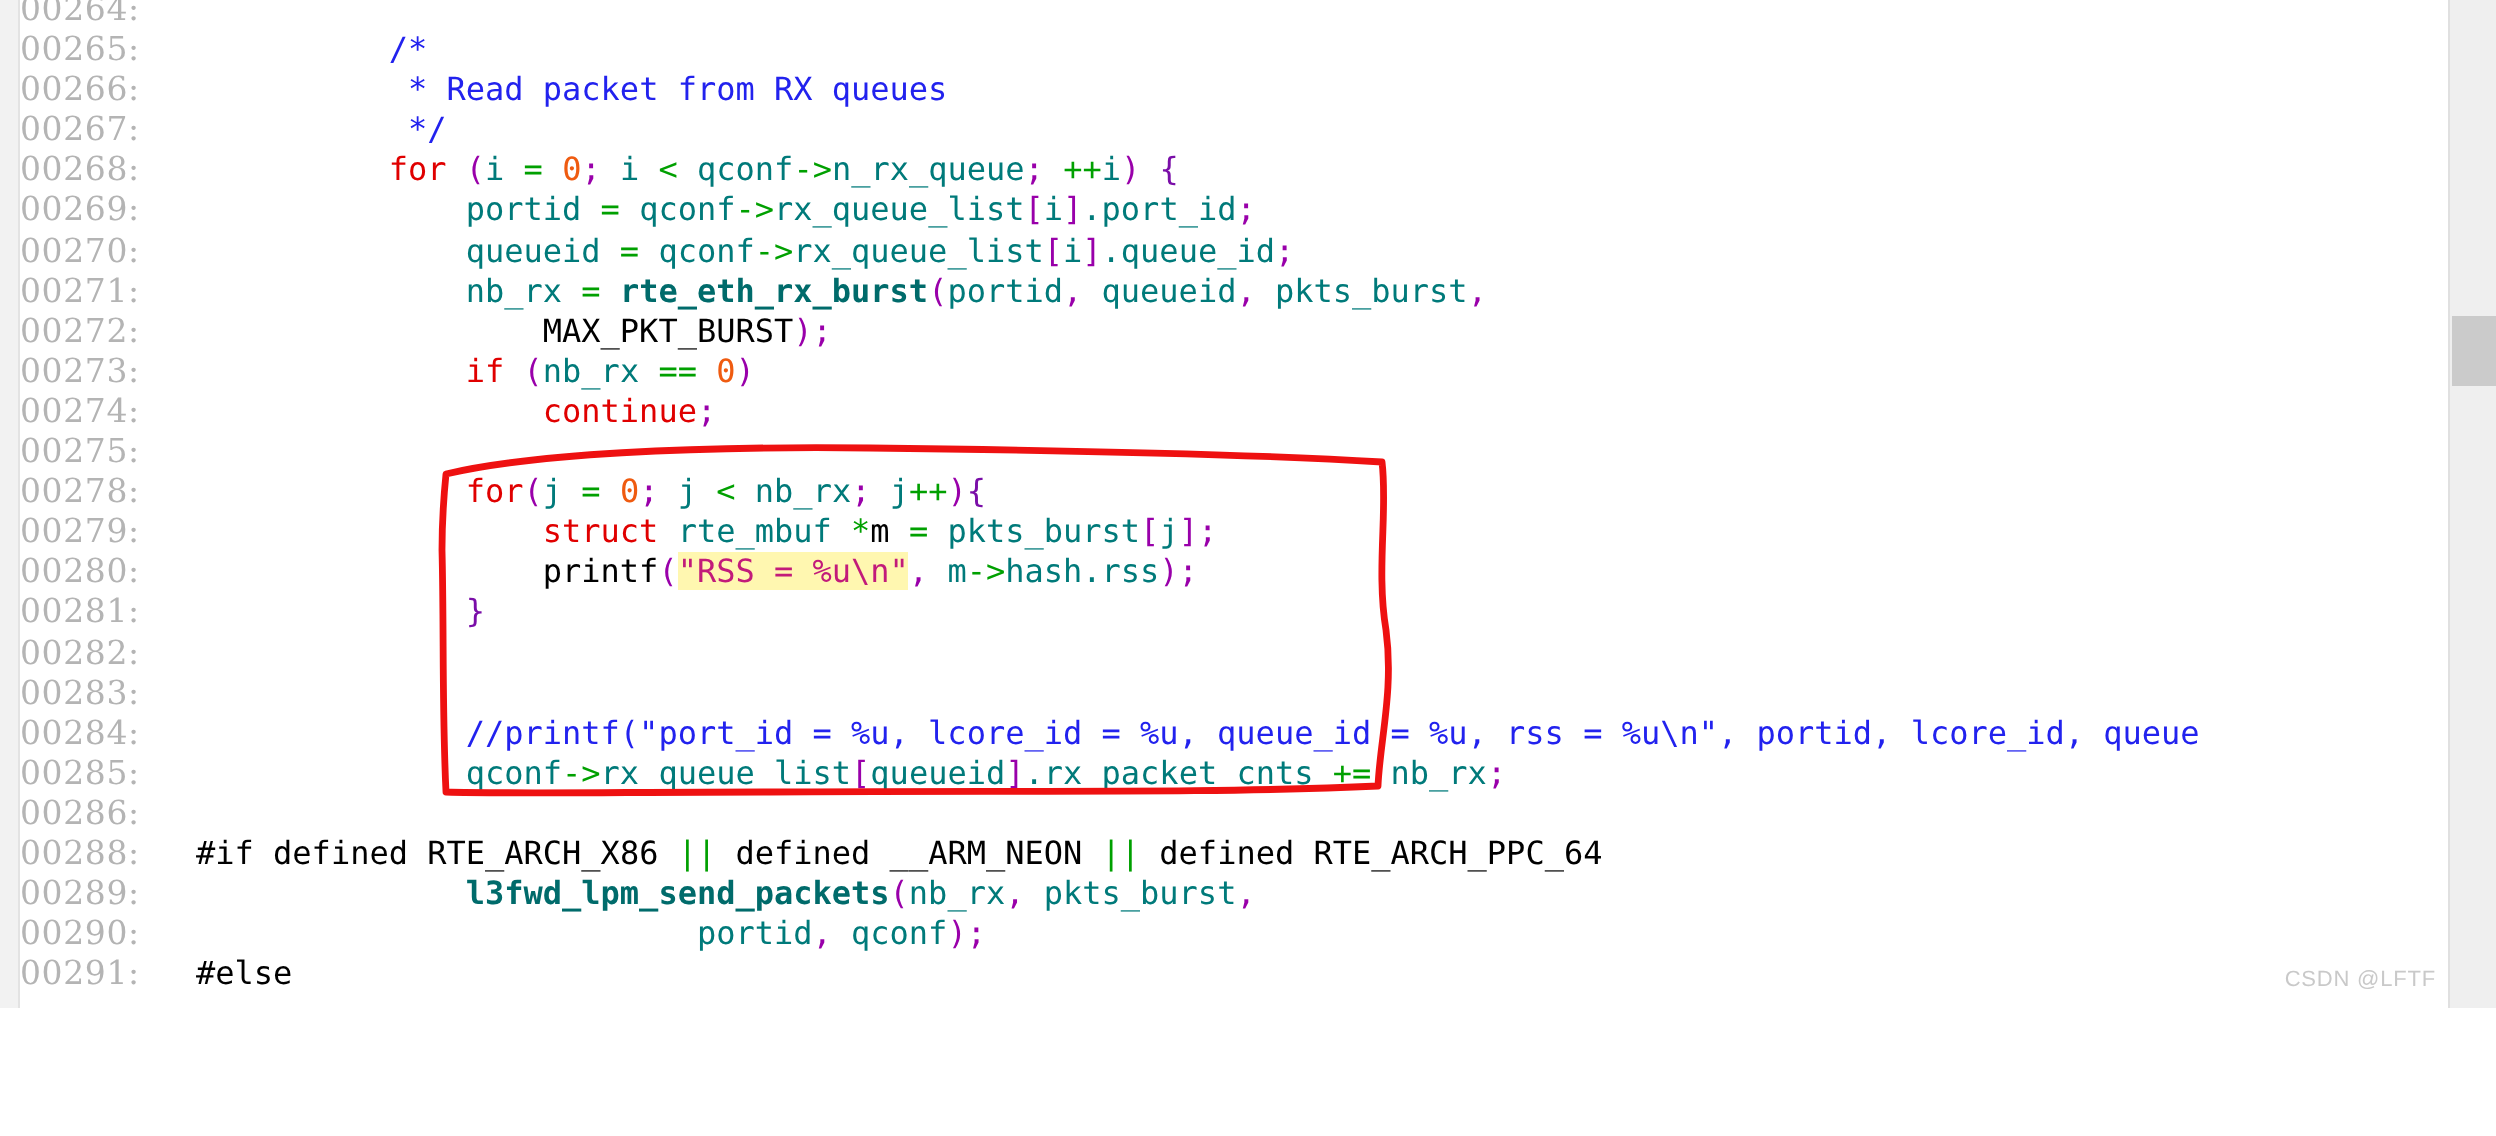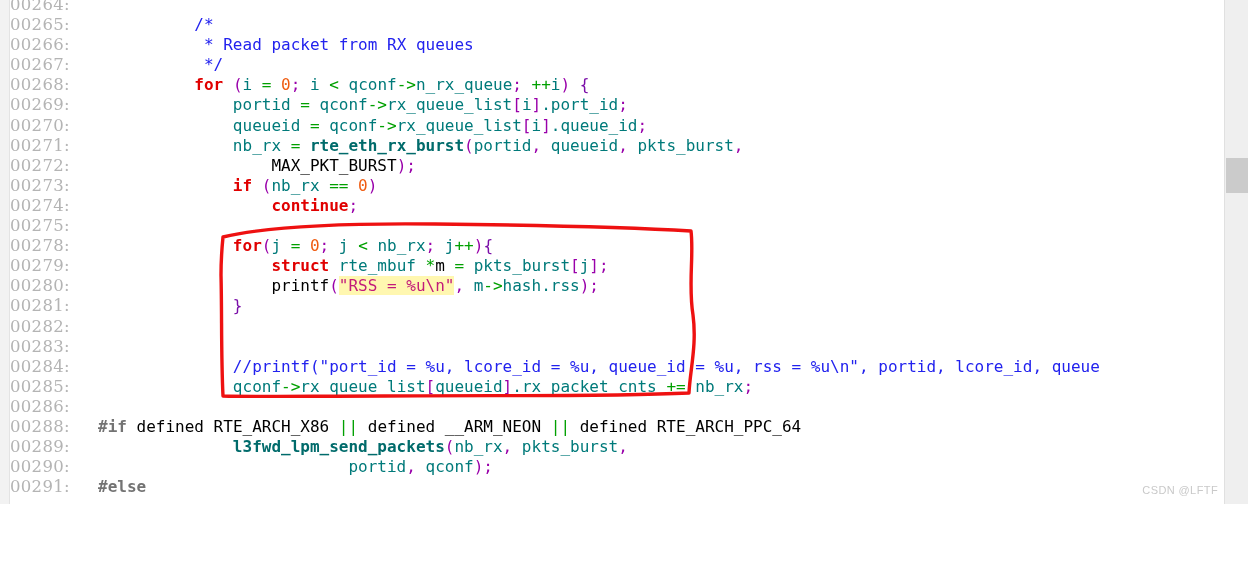--- a/index.html
+++ b/index.html
@@ -59,27 +59,27 @@
     width: 88px;
     color: #b4b4b4;
     font-family: "DejaVu Serif", "Liberation Serif", serif;
     font-size: 16.5px;
     letter-spacing: 0.3px;
   }
   .codetext { display: inline; }
 
   
   .t-plain   { color: #000000; }
-  .t-kw      { color: #e00000; font-weight: bold; }
+  .t-kw      { color: #e00000; font-weight: normal; }
   .t-ident   { color: #007a7a; }
   .t-func    { color: #006b6b; font-weight: bold; }
   .t-num     { color: #ef5b10; }
   .t-str     { color: #c21b7a; }
   .t-cmt     { color: #2222ee; }
-  .t-pre     { color: #737373; font-weight: bold; }
+  .t-pre     { color: #000000; font-weight: normal; }
   .t-macro   { color: #000000; }
   .t-op      { color: #00a000; }
   .t-punct   { color: #9900aa; }
   .t-brace   { color: #7a0ea8; }
   .t-paren   { color: #9900aa; }
   .hl-yellow { background: #fff7b0; }
 
   
   #annotation-box {
     position: absolute;

